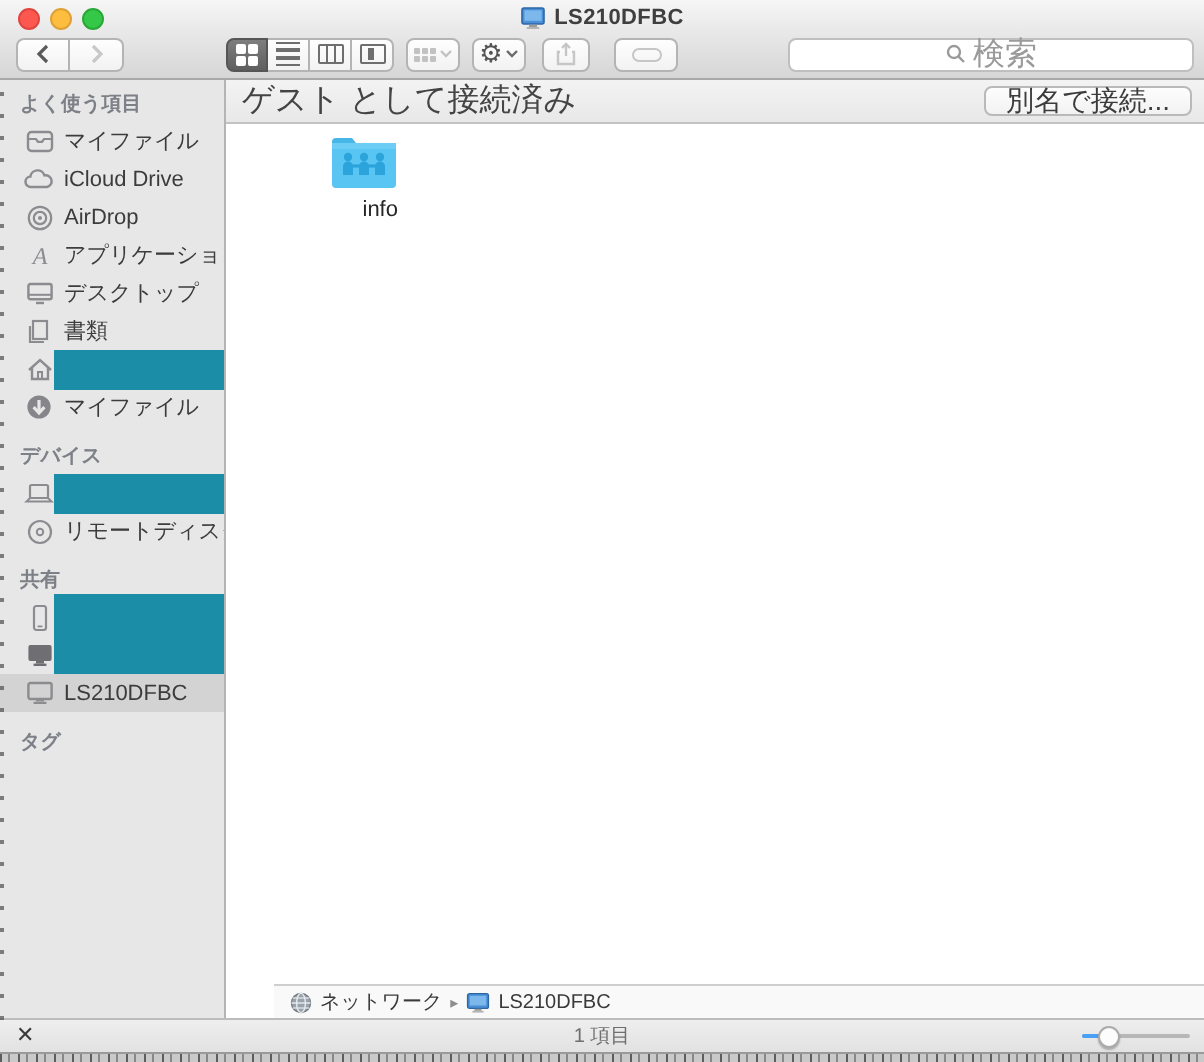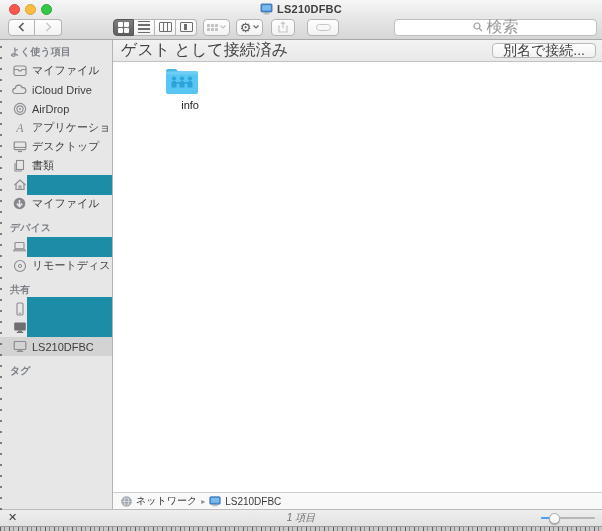--- a/index.html
+++ b/index.html
@@ -105,31 +105,31 @@
   .connect-btn {
     margin-left:auto; height:15px; padding:0 10px; font-size:14px; color:#3c3c3c;
     background:linear-gradient(#fdfdfd,#f2f2f2); border:1px solid #b9b9b9; border-radius:4px;
     display:flex; align-items:center;
   }
   .icon-area { flex:1; background:#fff; padding:4px 0 0 24px; }
   .file-item { width:62px; display:flex; flex-direction:column; align-items:flex-end; }
   .file-label { margin-top:3px; font-size:11px; color:#262626; }
   .path-bar {
     height:17px; flex:0 0 17px; background:#f9f9f9; border-top:1px solid #cfcfcf;
-    display:flex; align-items:center; padding-left:8px; gap:4px;
+    display:flex; align-items:center; padding-left:8px; gap:4px;margin-left:24px;
   }
   .path-bar .plabel { font-size:10px; color:#3a3a3a; }
   .path-sep { font-size:8px; color:#8e8e8e; }
   
   .status-bar {
     height:17px; flex:0 0 17px; width:602px;
     background:linear-gradient(#eeeeee,#e2e2e2); border-top:1px solid #bcbcbc;
     position:relative; display:flex; align-items:center; justify-content:center;
   }
-  .status-count { font-size:10px; color:#6f6f6f;font-style:italic; }
+  .status-count { font-size:10px; color:#6f6f6f; }
   .status-x { position:absolute; left:8px; top:1px; font-size:11px; color:#3a3a3a; }
   .zoom-slider { position:absolute; right:7px; top:7px; width:54px; height:2px;
     background:#b7b7b7; border-radius:1px; }
   .zoom-fill { position:absolute; left:0; top:0; height:2px; width:13px; background:#4aa0f5; border-radius:1px; }
   .zoom-thumb { position:absolute; left:8px; top:-4.5px; width:11px; height:11px; border-radius:50%;
     background:#fcfcfc; border:1px solid #ababab; box-shadow:0 1px 1px rgba(0,0,0,.25); }
   
   .desk-bottom {
     position:absolute; left:0; bottom:0; width:602px; height:4px; background:#c9c9c9;
     background-image:repeating-linear-gradient(90deg,#5d5d5d 0 1px,transparent 1px 4px,#888 4px 5px,transparent 5px 9px);

